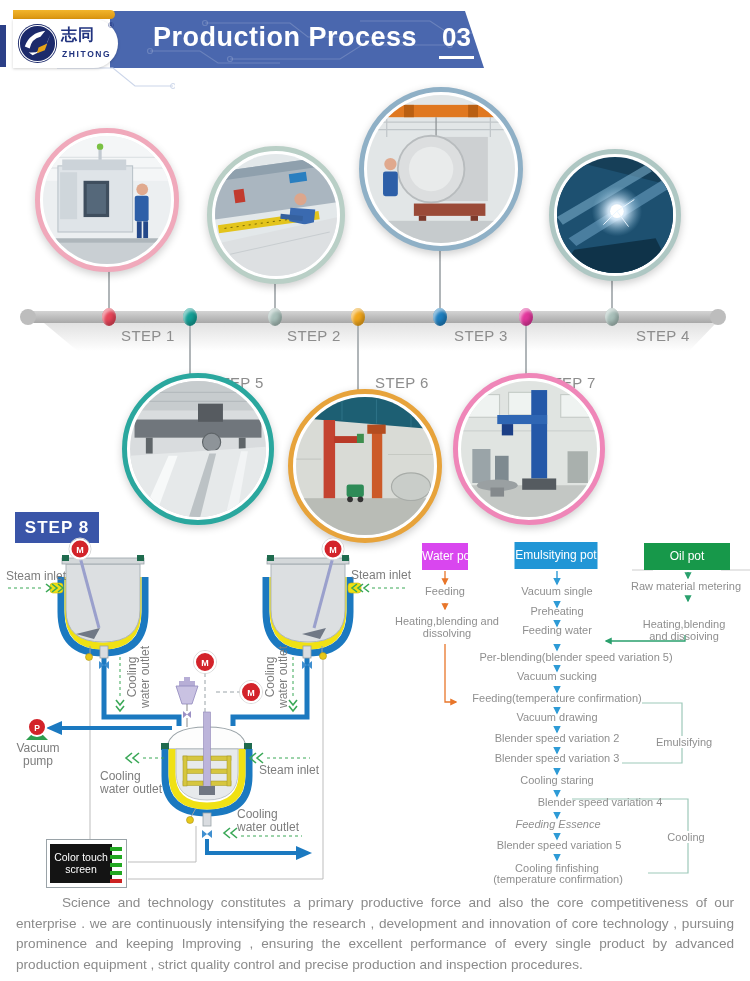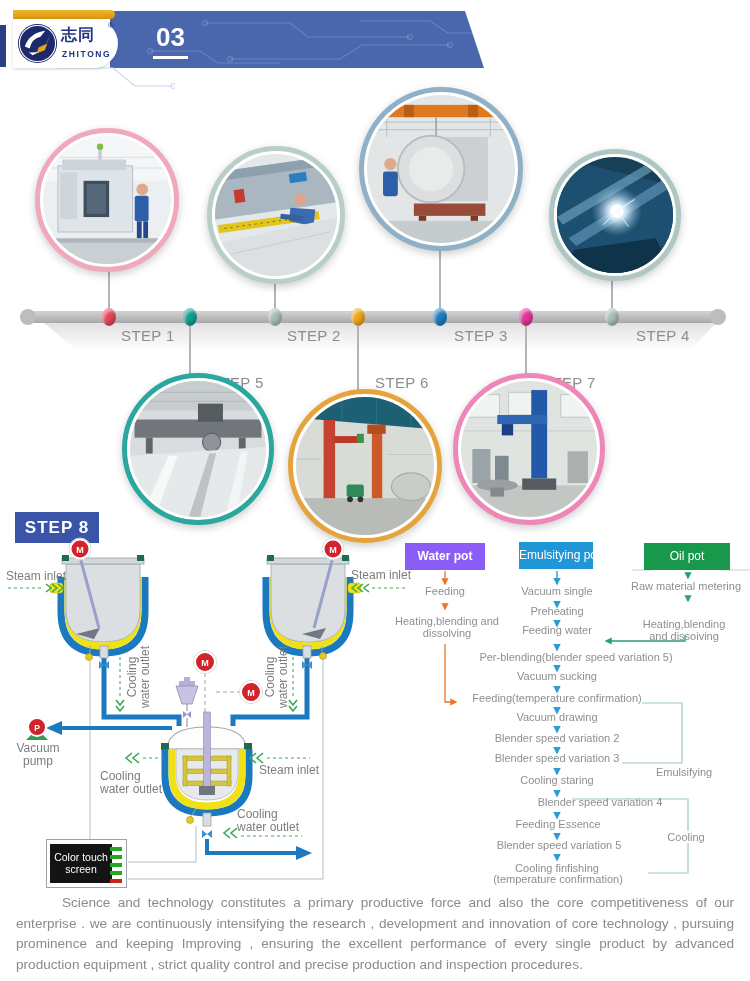--- a/index.html
+++ b/index.html
@@ -44,22 +44,22 @@
          font-size:17px;font-weight:bold;text-align:center;line-height:31px;letter-spacing:1px;}
   .dlab{font-size:12px;color:#7d7d7d;line-height:13px;}
   .vlab{width:64px;text-align:center;transform:rotate(-90deg);transform-origin:center;}
   .touch-panel{left:46px;top:839px;width:81px;height:49px;background:#fff;border:1.5px solid #9aa3a8;box-sizing:border-box;}
   .touch-screen{position:absolute;left:3px;top:4px;width:62px;height:39px;background:#141414;color:#fff;
                 font-size:10.5px;line-height:12px;text-align:center;padding-top:7px;box-sizing:border-box;}
   .led{position:absolute;left:63px;width:12px;height:4px;}
 
   
   .pot{transform:translateX(-50%);color:#fff;font-size:12px;text-align:center;height:27px;line-height:27px;white-space:nowrap;}
-  .pot-water{background:#8b5cf6;width:80px;font-weight:bold;}
-  .pot-emul{background:#2196d6;width:74px;}
+  .pot-water{background:#d946ef;width:46px;}
+  .pot-emul{background:#2196d6;width:83px;}
   .pot-oil{background:#17984a;width:86px;}
   .fcn{transform:translateX(-50%);font-size:11px;color:#8f8f8f;text-align:center;line-height:12px;white-space:nowrap;}
   .fcn.wrap{white-space:normal;}
   .stage{transform:translate(-50%,-50%);font-size:11px;color:#8f8f8f;background:#fff;padding:0 3px;white-space:nowrap;}
 
   
   .footer-par{left:16px;top:893px;width:718px;font-size:13.6px;line-height:20.5px;color:#8b8b8b;
               text-align:justify;text-indent:46px;}
 </style>
 </head>
@@ -94,20 +94,21 @@
     <circle cx="22" cy="22" r="20" fill="#1c2a6b"></circle>
     <circle cx="22" cy="22" r="18.5" fill="none" stroke="#fff" stroke-width="1.1"></circle>
     <path d="M9,25 Q14,11 30,9 L25,15 Q16,17 14,27 Z" fill="#fff"></path>
     <path d="M13,31 Q23,33 31,23 L35,13 Q31,29 17,34 Z" fill="#fff"></path>
     <path d="M23,26 l9,-4 -2.5,7 -8,3 z" fill="#e8a417"></path>
   </svg>
   <div class="abs brand-cn">志同</div>
   <div class="abs brand-reg">®</div>
   <div class="abs brand-en">ZHITONG</div>
   <div class="abs title-row">
+    <span class="title">Production Process</span>
     <span class="title-num">03</span>
   </div>
 
   <div class="abs tl-shadow"></div>
 
   <div class="abs stem" style="left:109px;top:267px;height:50px;"></div>
   <div class="abs stem" style="left:275px;top:275px;height:42px;"></div>
   <div class="abs stem" style="left:440px;top:242px;height:75px;"></div>
   <div class="abs stem" style="left:612px;top:267px;height:50px;"></div>
   <div class="abs stem" style="left:190px;top:317px;height:63px;"></div>
@@ -485,23 +486,23 @@
   <div class="abs fcn wrap" style="left:684px;top:574px;width:90px;margin-top:44px;">Heating,blending and dissoiving</div>
 
   <div class="abs fcn" style="left:576px;top:651px;">Per-blending(blender speed variation 5)</div>
   <div class="abs fcn" style="left:557px;top:670px;">Vacuum sucking</div>
   <div class="abs fcn" style="left:557px;top:692px;">Feeding(temperature confirmation)</div>
   <div class="abs fcn" style="left:557px;top:711px;">Vacuum drawing</div>
   <div class="abs fcn" style="left:557px;top:732px;">Blender speed variation 2</div>
   <div class="abs fcn" style="left:557px;top:752px;">Blender speed variation 3</div>
   <div class="abs fcn" style="left:557px;top:774px;">Cooling staring</div>
   <div class="abs fcn" style="left:559px;top:796px;margin-left:41px;">Blender speed variation 4</div>
-  <div class="abs fcn" style="left:558px;top:818px;">Feeding Essence</div>
+  <div class="abs fcn" style="left:558px;top:818px;font-style:italic;">Feeding Essence</div>
   <div class="abs fcn" style="left:559px;top:839px;">Blender speed variation 5</div>
   <div class="abs fcn" style="left:557px;top:862px;">Cooling finfishing</div>
   <div class="abs fcn" style="left:558px;top:873px;">(temperature confirmation)</div>
 
-  <div class="abs stage" style="left:684px;top:772px;">Emulsifying</div>
+  <div class="abs stage" style="left:684px;top:742px;">Emulsifying</div>
   <div class="abs stage" style="left:686px;top:837px;">Cooling</div>
 
   <div class="abs footer-par">Science and technology constitutes a primary productive force and also the core competitiveness of our enterprise . we are continuously intensifying the research , development and innovation of core technology , pursuing prominence and keeping Improving , ensuring the excellent performance of every single product by advanced production equipment , strict quality control and precise production and inspection procedures.</div>
 
 </div>
 
 </body></html>

